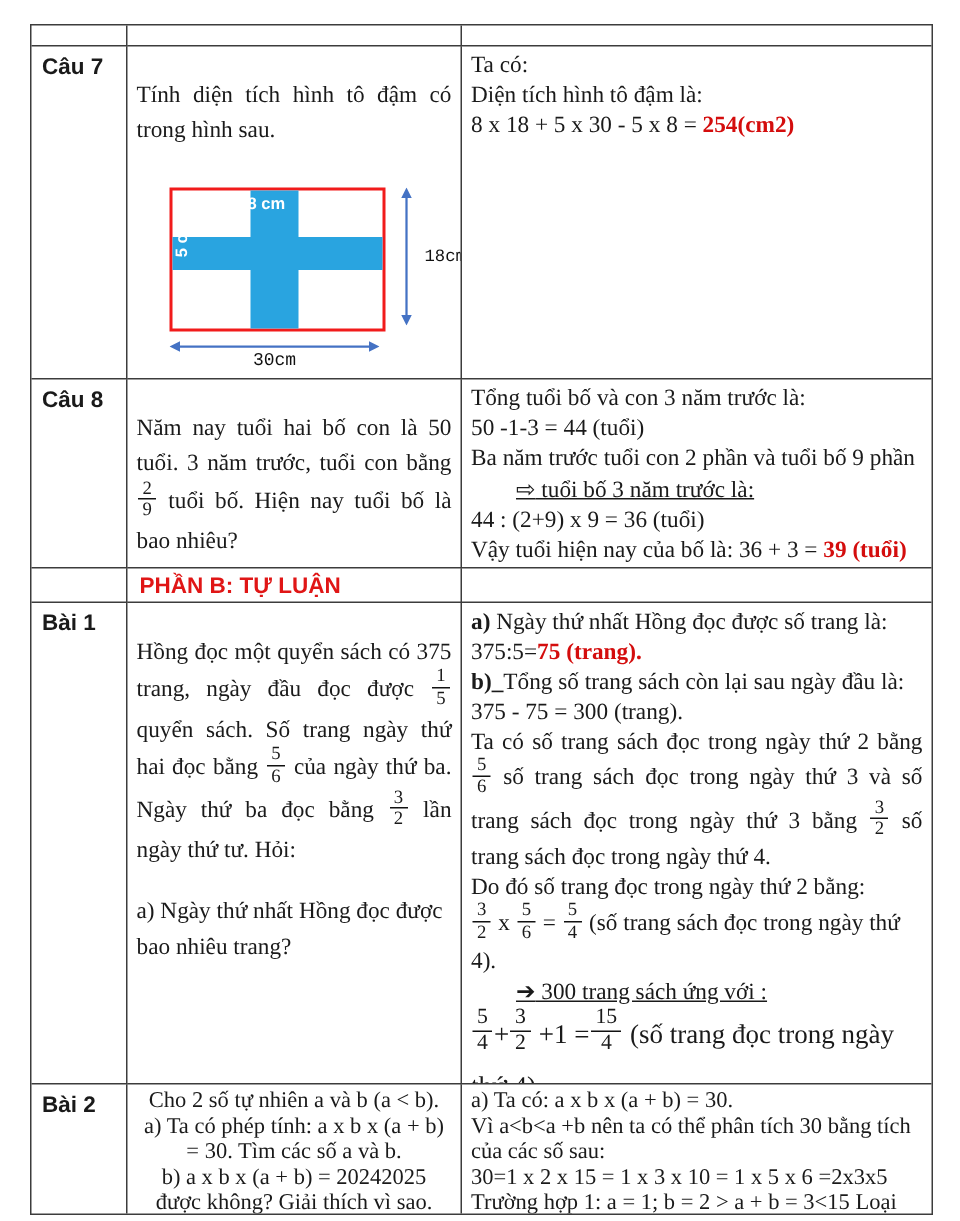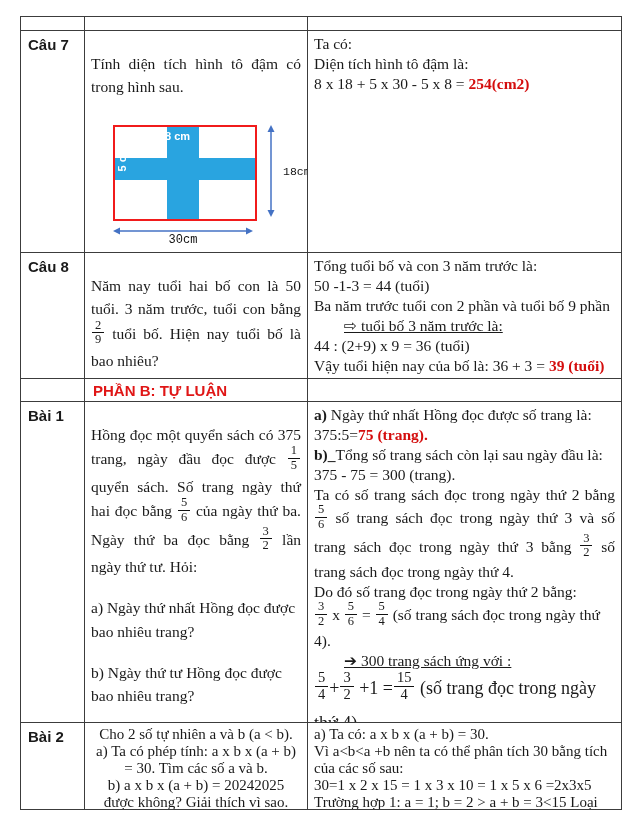--- a/index.html
+++ b/index.html
@@ -112,21 +112,20 @@
     <div class="section-title">PHẦN B: TỰ LUẬN</div>
   </div>
   <div class="cell rlast"></div>
 
   <div class="cell lbl">
     <span>Bài 1</span>
   </div>
   <div class="cell">
     <div class="q"><span>Hồng đọc một quyển sách có 375 trang, ngày đầu đọc được </span><span class="frac"><span class="num">1</span><span class="den">5</span></span><span> quyển sách. Số trang ngày thứ hai đọc bằng </span><span class="frac"><span class="num">5</span><span class="den">6</span></span><span> của ngày thứ ba. Ngày thứ ba đọc bằng </span><span class="frac"><span class="num">3</span><span class="den">2</span></span><span> lần ngày thứ tư. Hỏi:</span></div>
     <div class="q" style="text-align:left;">a) Ngày thứ nhất Hồng đọc được bao nhiêu trang?</div>
-    <div class="q" style="text-align:left;">b) Ngày thứ tư Hồng đọc được bao nhiêu trang?</div>
   </div>
   <div class="cell rlast">
     <div class="ans"><span class="b">a)</span><span> Ngày thứ nhất Hồng đọc được số trang là:</span></div>
     <div class="ans"><span>375:5=</span><span class="red">75 (trang).</span></div>
     <div class="ans"><span class="b">b)_</span><span>Tổng số trang sách còn lại sau ngày đầu là:</span></div>
     <div class="ans">375 - 75 = 300 (trang).</div>
     <div class="ans" style="text-align:justify;"><span>Ta có số trang sách đọc trong ngày thứ 2 bằng </span><span class="frac"><span class="num">5</span><span class="den">6</span></span><span> số trang sách đọc trong ngày thứ 3 và số trang sách đọc trong ngày thứ 3 bằng </span><span class="frac"><span class="num">3</span><span class="den">2</span></span><span> số trang sách đọc trong ngày thứ 4.</span></div>
     <div class="ans">Do đó số trang đọc trong ngày thứ 2 bằng:</div>
     <div class="ans"><span class="frac"><span class="num">3</span><span class="den">2</span></span><span> x </span><span class="frac"><span class="num">5</span><span class="den">6</span></span><span> = </span><span class="frac"><span class="num">5</span><span class="den">4</span></span><span> (số trang sách đọc trong ngày thứ 4).</span></div>
     <div class="ans ind1"><span class="arrow">➔</span><span> 300 trang sách ứng với :</span></div>

